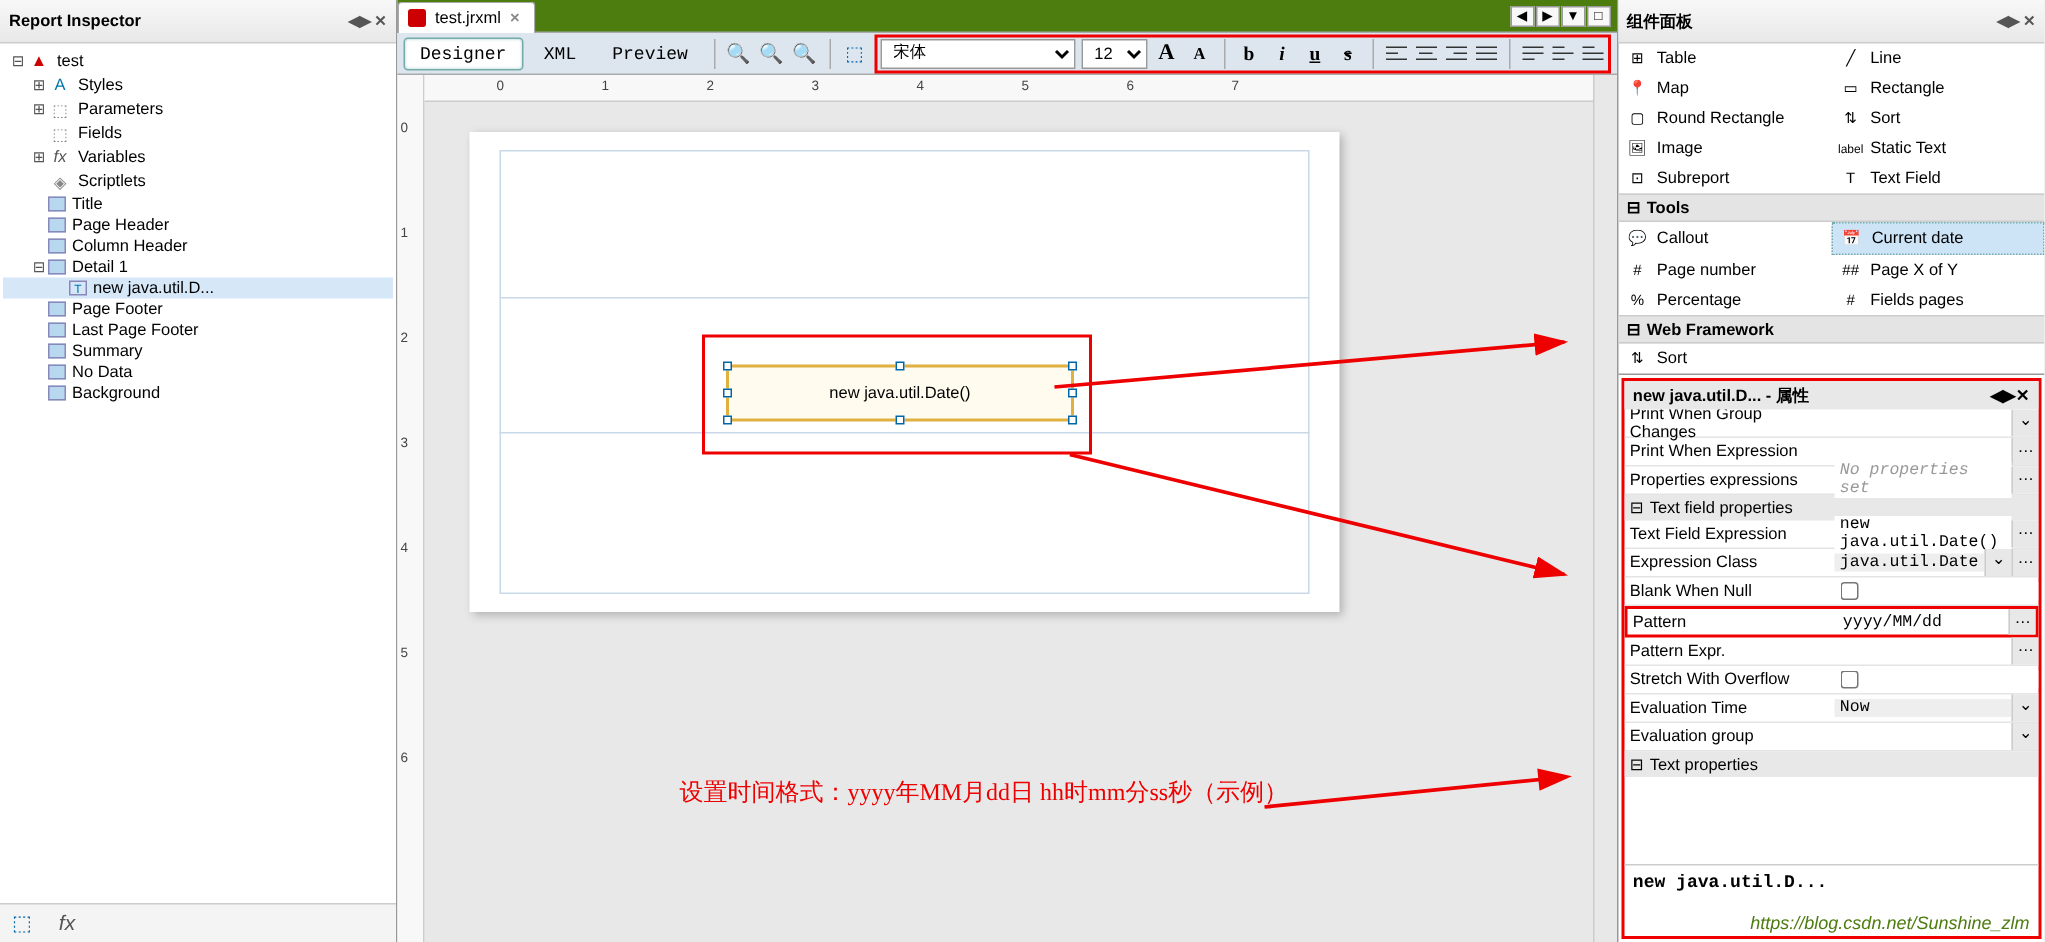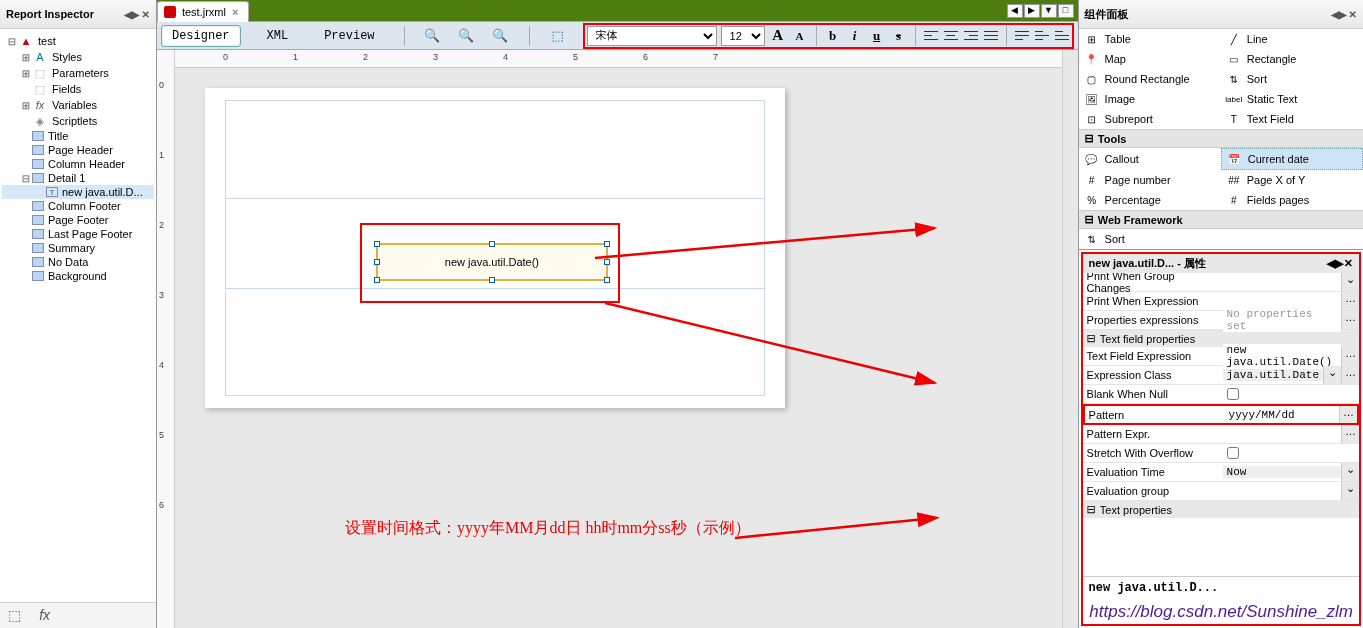--- a/index.html
+++ b/index.html
@@ -30,21 +30,21 @@
 
 
 .center-panel { flex: 1; display: flex; flex-direction: column; background: #e8e8e8; position: relative; }
 .tabs-bar { background: #4d7c0f; display: flex; align-items: center; height: 22px; border-bottom: 1px solid #aaa; }
 .tab { background: #fff; border: 1px solid #aaa; border-bottom: none; padding: 2px 10px 2px 6px; display: flex; align-items: center; gap: 6px; height: 21px; margin-top: 1px; border-radius: 3px 3px 0 0; }
 .tab-icon { width: 12px; height: 12px; background: #c00; border-radius: 2px; }
 .tab-close { color: #888; font-weight: bold; cursor: pointer; }
 .tabs-right { margin-left: auto; display: flex; gap: 1px; padding-right: 4px; }
 .tabs-right span { border: 1px solid #999; background: #f8f8f8; width: 16px; height: 14px; text-align: center; font-size: 9px; cursor: pointer; }
 
-.toolbar { background: #dde6ee; border-bottom: 1px solid #aaa; display: flex; align-items: center; height: 28px; padding: 0 4px; gap: 16px; }
+.toolbar { background: #dde6ee; border-bottom: 1px solid #aaa; display: flex; align-items: center; height: 28px; padding: 0 4px; gap: 4px; }
 .toolbar-btn { padding: 3px 10px; cursor: pointer; font-family: "Courier New", monospace; font-size: 12px; }
 .toolbar-btn.active { background: #fff; border: 1px solid #7aa; border-radius: 3px; box-shadow: inset 0 0 2px #9cc; }
 .toolbar-sep { width: 1px; height: 20px; background: #aaa; margin: 0 3px; }
 .toolbar-icon { width: 18px; height: 18px; display: inline-flex; align-items: center; justify-content: center; cursor: pointer; font-size: 13px; color: #06a; }
 .red-box { border: 2px solid #e00; display: flex; align-items: center; height: 26px; padding: 0 2px; gap: 4px; }
 .font-select { height: 20px; width: 130px; border: 1px solid #999; background: #fff; padding: 0 4px; font-family: "Courier New", monospace; }
 .size-select { height: 20px; width: 44px; border: 1px solid #999; background: #fff; padding: 0 4px; }
 .fmt-icon { width: 18px; height: 18px; display: inline-flex; align-items: center; justify-content: center; cursor: pointer; font-weight: bold; font-size: 13px; font-family: Georgia, serif; }
 .fmt-icon.italic { font-style: italic; }
 .fmt-icon.under { text-decoration: underline; }
@@ -82,28 +82,28 @@
 .palette-cell.selected { background: #cde4f7; border: 1px dotted #7aa; }
 .palette-cat { background: #e4e4e4; padding: 2px 6px; font-weight: bold; border-top: 1px solid #ccc; border-bottom: 1px solid #ccc; font-family: "Courier New", monospace; font-size: 12px; display: flex; align-items: center; gap: 4px; }
 .pal-icon { width: 14px; height: 14px; display: inline-flex; align-items: center; justify-content: center; font-size: 10px; }
 
 .props-panel { border: 2px solid #e00; flex: 1; display: flex; flex-direction: column; min-height: 0; margin: 2px; }
 .props-header { background: #e8e8e8; padding: 2px 6px; font-weight: bold; display: flex; align-items: center; justify-content: space-between; font-family: "Courier New", monospace; font-size: 12px; }
 .props-body { overflow-y: scroll; flex: 1; }
 .prop-row { display: flex; border-bottom: 1px solid #e4e4e4; height: 19px; align-items: center; }
 .prop-label { width: 140px; padding: 0 4px; font-size: 11px; }
 .prop-value { flex: 1; padding: 0 4px; font-size: 11px; background: #fff; display: flex; align-items: center; font-family: "Courier New", monospace; }
-.prop-value.grey { color: #999; }
+.prop-value.grey { color: #999; font-style: italic; }
 .prop-value input[type=checkbox] { width: 12px; height: 12px; }
 .prop-btn { width: 18px; text-align: center; background: #e8e8e8; border-left: 1px solid #ccc; height: 100%; cursor: pointer; }
 .prop-cat { background: #e8e8e8; padding: 2px 4px; font-size: 11px; display: flex; align-items: center; gap: 4px; }
 .prop-row.highlighted { border: 2px solid #e00; height: 21px; }
 .props-footer { border-top: 1px solid #ccc; padding: 4px 6px; font-weight: bold; font-family: "Courier New", monospace; font-size: 12px; height: 48px; }
 
-.watermark { position: absolute; right: 10px; bottom: 6px; color: #4c1d95; font-size: 17px; font-style: italic; }
+.watermark { position: absolute; right: 10px; bottom: 6px; color: #4d7c0f; font-size: 12px; font-style: italic; }
 </style>
 </head>
 <body>
 
 <div class="main-layout">
 
   <div class="left-panel">
     <div class="panel-header">
       <span>Report Inspector</span>
       <div class="controls">
@@ -153,24 +153,20 @@
           <span>Column Header</span>
         </div>
       <div class="tree-node" style="padding-left:18px">
           <span class="tree-toggle">⊟</span>
           <span class="tree-icon band"></span>
           <span>Detail 1</span>
         </div>
       <div class="tree-node selected" style="padding-left:44px">
           <span class="tree-icon textfield">T</span>
           <span>new java.util.D...</span>
-        </div>
-      <div class="tree-node" style="padding-left:30px">
-          <span class="tree-icon band"></span>
-          <span>Column Footer</span>
         </div>
       <div class="tree-node" style="padding-left:30px">
           <span class="tree-icon band"></span>
           <span>Page Footer</span>
         </div>
       <div class="tree-node" style="padding-left:30px">
           <span class="tree-icon band"></span>
           <span>Last Page Footer</span>
         </div>
       <div class="tree-node" style="padding-left:30px">

